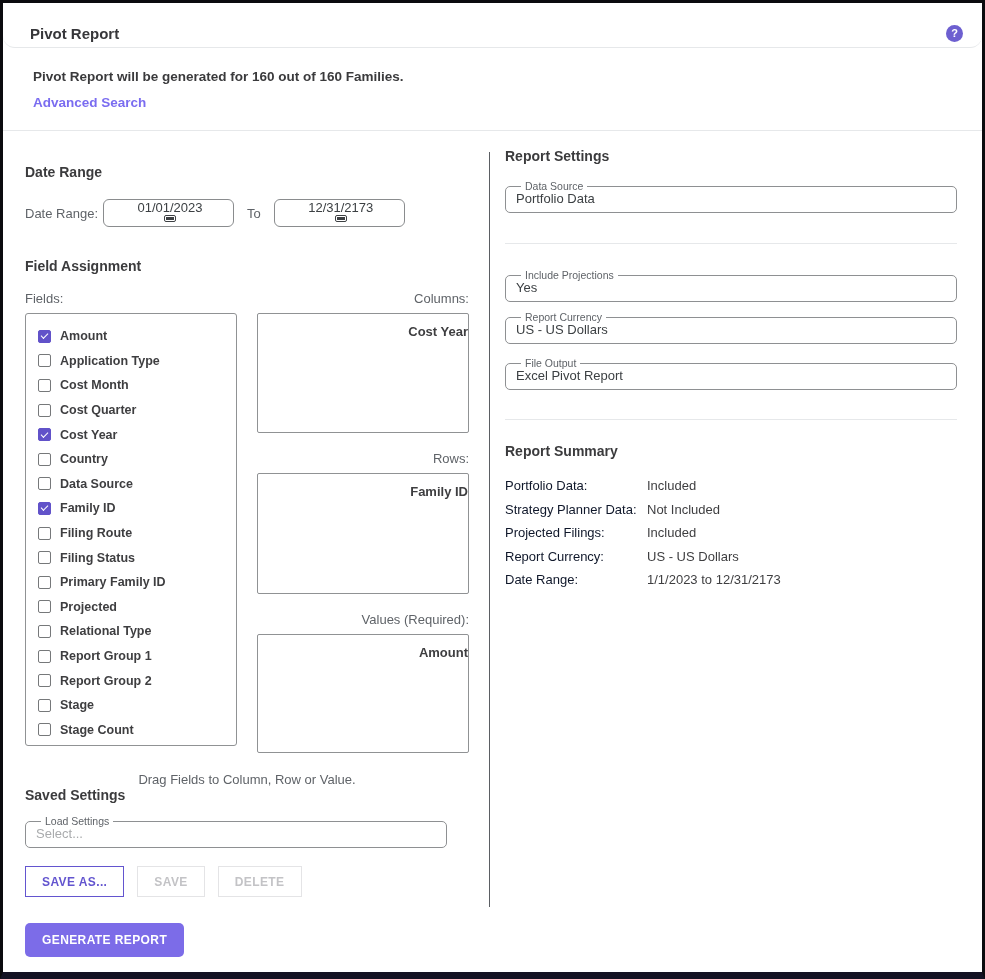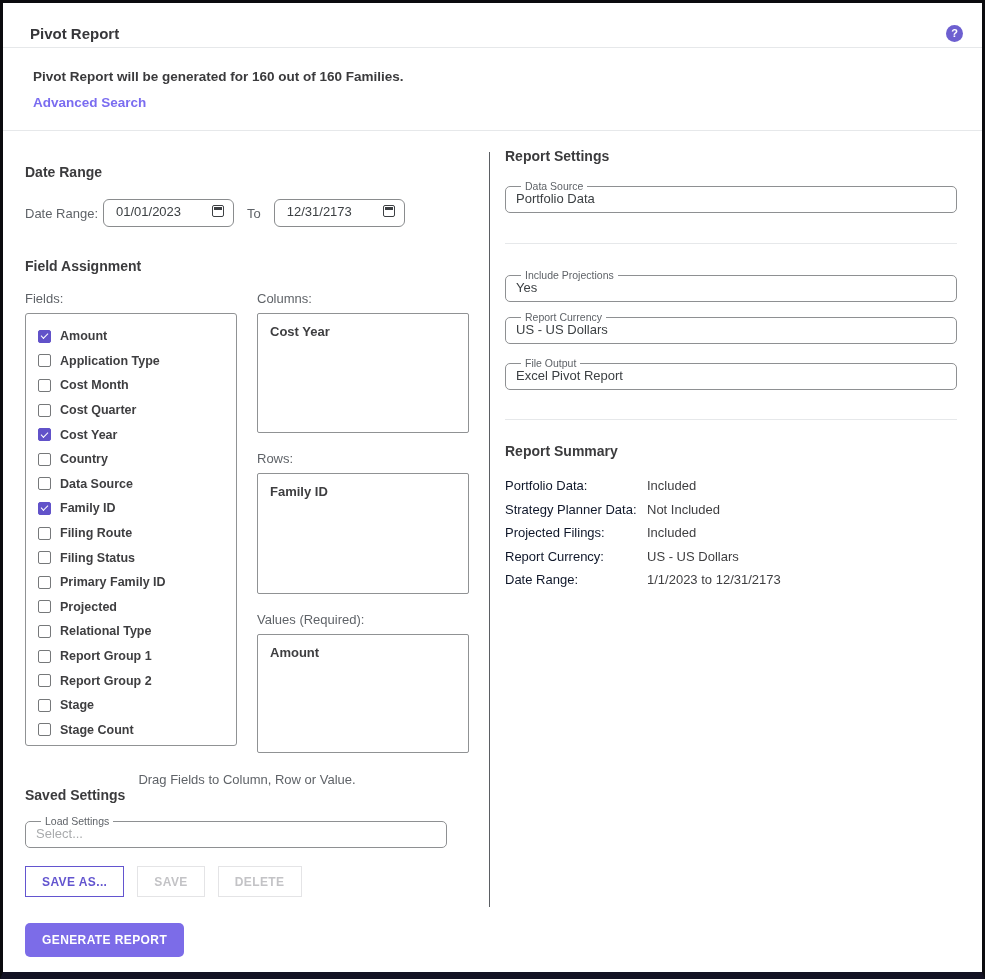--- a/index.html
+++ b/index.html
@@ -10,20 +10,21 @@
     position:relative; width:985px; height:979px; background:#fff;
     border:3px solid #0b0b0e; border-bottom:7px solid #131223; overflow:hidden;
   }
 
   
   .titlebar {
     position:absolute; top:0; left:0; right:0; height:45px;
     border-bottom:1px solid #e6e8ea;
     display:flex; align-items:center; justify-content:space-between;
     padding:16px 19px 0 27px;
+    border-radius:12px;
   }
   .titlebar h1 { font-size:15px; font-weight:700; color:#37373a; }
   .help-icon {
     width:17px; height:17px; border-radius:50%; background:#6d5fd0; color:#fff;
     font-size:11px; font-weight:700; display:flex; align-items:center; justify-content:center;
     cursor:pointer;
   }
 
   
   .info {
@@ -40,21 +41,21 @@
 
   
   .left-col { position:absolute; left:22px; top:128px; width:446px; }
   .left-col h2.dr { margin-top:33px; }
 
   .date-row { margin-top:19px; display:flex; align-items:center; }
   .date-row .lbl.dr-label { width:78px; }
   .date-input {
     width:131px; height:28px; border:1px solid #8a8c8e; border-radius:6px;
     display:flex; align-items:center; justify-content:space-between;
-    padding:0 9px 4px 12px; font-size:13px; font-weight:500; color:#3c4043; cursor:pointer;
+    padding:0 9px 4px 12px; font-size:13px; font-weight:500; color:#3c4043; cursor:pointer;flex-direction:column;
   }
   .date-sep { margin:0 13px; }
   .cal-icon { width:12px; height:12px; border:1.5px solid #3d4043; border-radius:2px; position:relative; }
   .cal-icon::before { content:""; position:absolute; top:1px; left:1px; right:1px; height:3px; background:#3d4043; }
 
   .left-col h2.fa { margin-top:31px; }
   .fa-grid { margin-top:17px; display:flex; }
   .fa-left { width:212px; margin-right:20px; }
   .fa-left .lbl, .fa-right .lbl { display:block; margin-bottom:7px; }
   .fields-box {
@@ -66,21 +67,21 @@
     flex:0 0 auto; width:13px; height:13px; border:1.5px solid #76787a; border-radius:2px;
     background:#fff; position:relative; cursor:pointer;
   }
   .cb.checked { background:#6152c9; border-color:#6152c9; }
   .cb.checked::after {
     content:""; position:absolute; left:2px; top:2.5px; width:6px; height:3px;
     border-left:1.7px solid #fff; border-bottom:1.7px solid #fff; transform:rotate(-45deg);
   }
   .field-label { margin-left:9px; font-size:12.5px; font-weight:700; color:#3e3e40; }
 
-  .fa-right { width:212px; }
+  .fa-right { width:212px;text-align:right; }
   .drop-box {
     width:212px; border:1px solid #909294; border-radius:2px;
     padding:10px 0 0 12px; overflow:hidden;
   }
   .drop-box.cols { height:120px; }
   .drop-box.rows { height:121px; }
   .drop-box.vals { height:119px; }
   .fa-right .lbl.mid { margin-top:18px; }
   .drop-item { font-size:13px; font-weight:700; color:#3e3e40; cursor:grab; }
 

